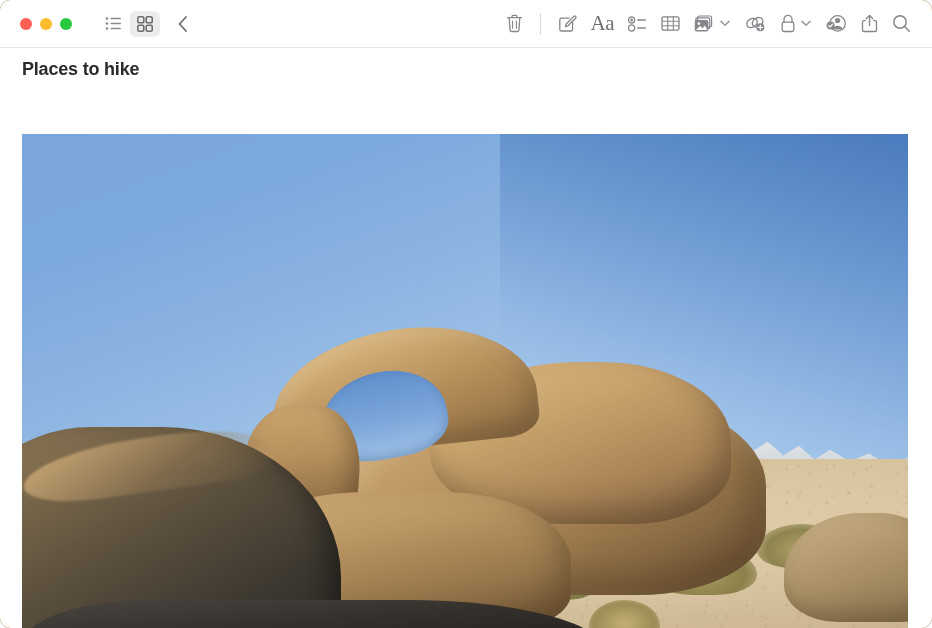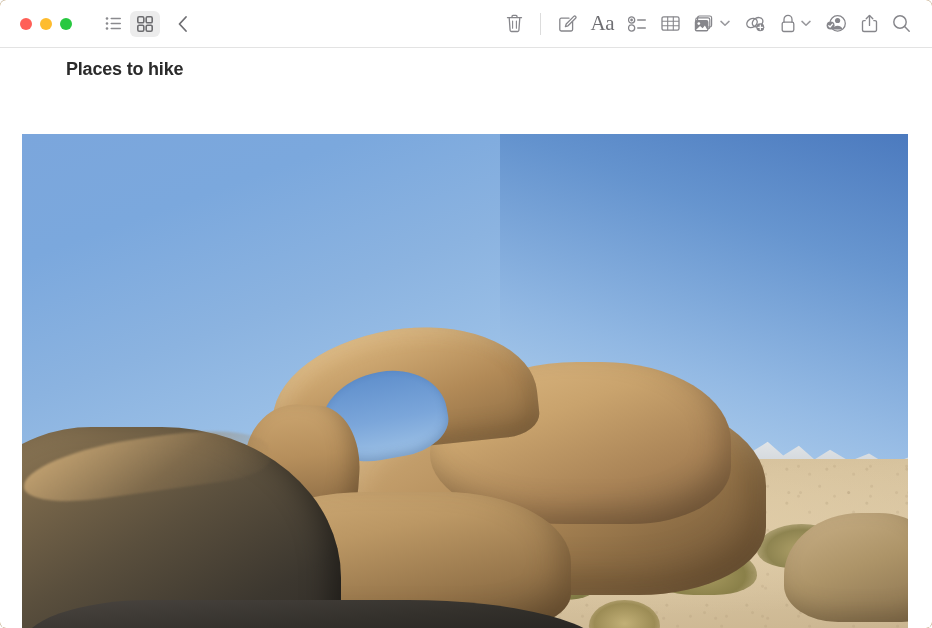--- a/index.html
+++ b/index.html
@@ -11,21 +11,21 @@
     overflow: hidden;
     font-family: "Liberation Sans", sans-serif;
   }
 
   #window {
     position: absolute;
     left: 0; top: 0;
     width: 932px;
     height: 628px;
     background: #a16207;
-    border-radius: 6px;
+    border-radius: 11px;
     overflow: hidden;
     box-shadow: 0 0 0 0.5px rgba(0,0,0,0.18);
   }
 
   
   #titlebar {
     position: relative;
     height: 48px;
     background: #ffffff;
     border-bottom: 1px solid #e3e3e3;
@@ -108,21 +108,20 @@
     line-height: 1;
     letter-spacing: -0.5px;
   }
 
   
   #note-body {
     position: relative;
     height: 580px;
     background: #ffffff;
     overflow: hidden;
-    padding-left: 44px;
   }
 
   #note-title {
     margin: 0;
     padding: 12px 0 10px 22px;
     font-size: 18px;
     font-weight: bold;
     color: #2b2b2b;
     letter-spacing: -0.2px;
     line-height: 1;

